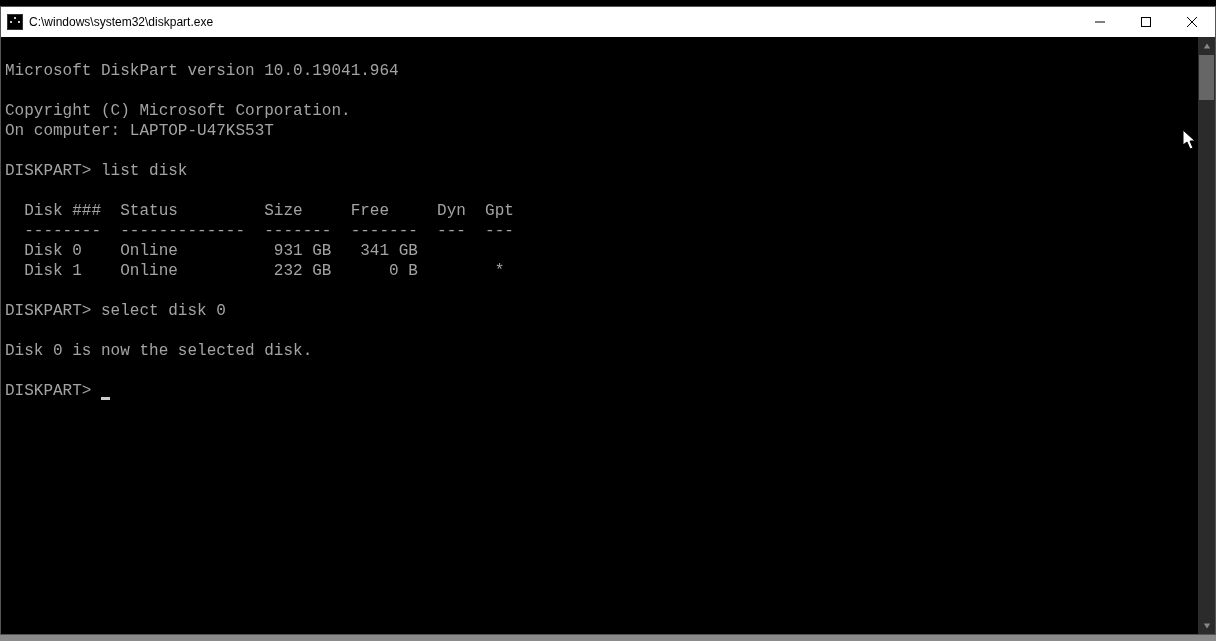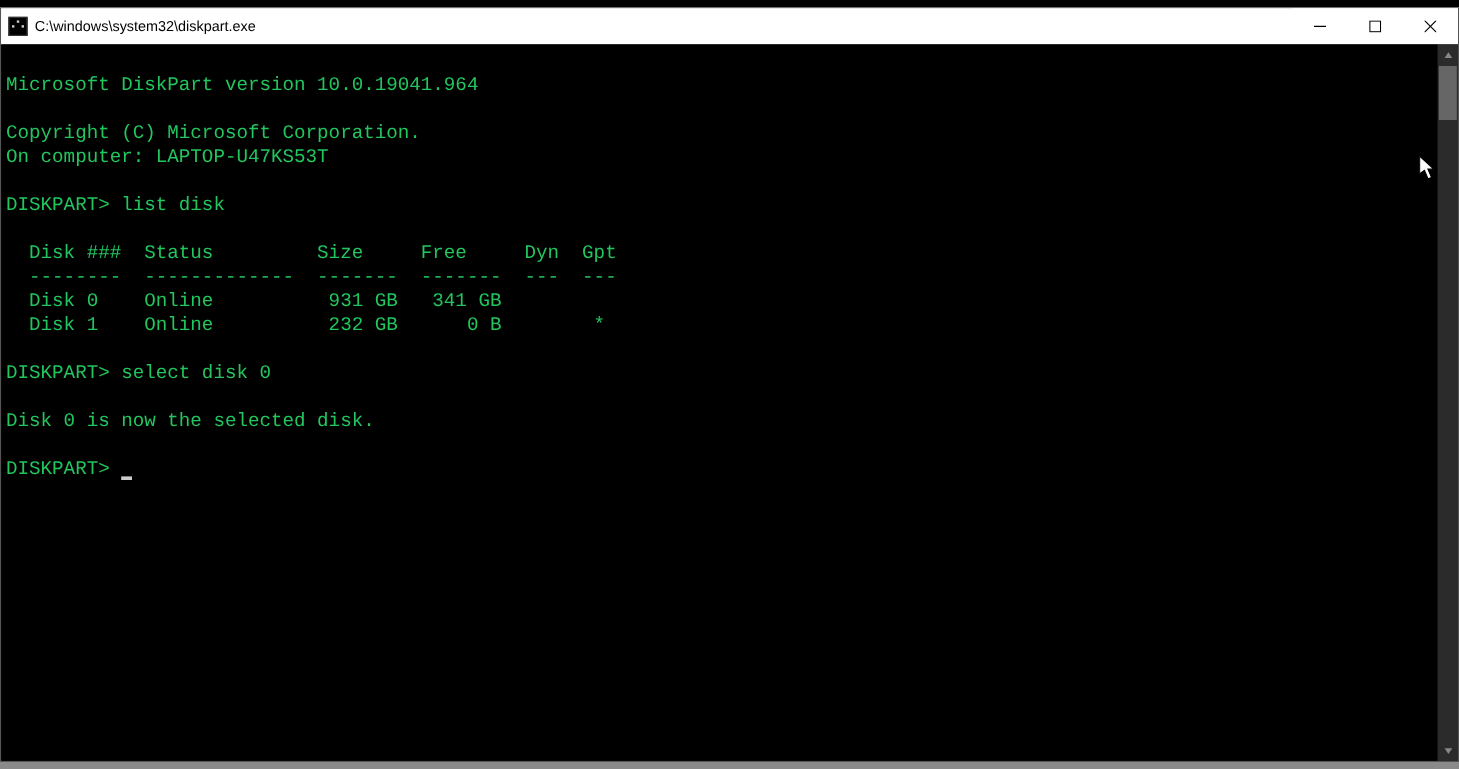--- a/index.html
+++ b/index.html
@@ -73,21 +73,21 @@
     }
     .console-wrap {
       flex: 1;
       display: flex;
       background: #000;
       position: relative;
     }
     .console {
       flex: 1;
       background: #000;
-      color: #22c55e;
+      color: #a3a3a3;
       font-family: "Consolas", "Courier New", monospace;
       font-size: 16px;
       line-height: 20px;
       padding: 4px 4px;
       white-space: pre;
       overflow: hidden;
     }
     .scrollbar {
       width: 17px;
       background: #2b2b2b;

